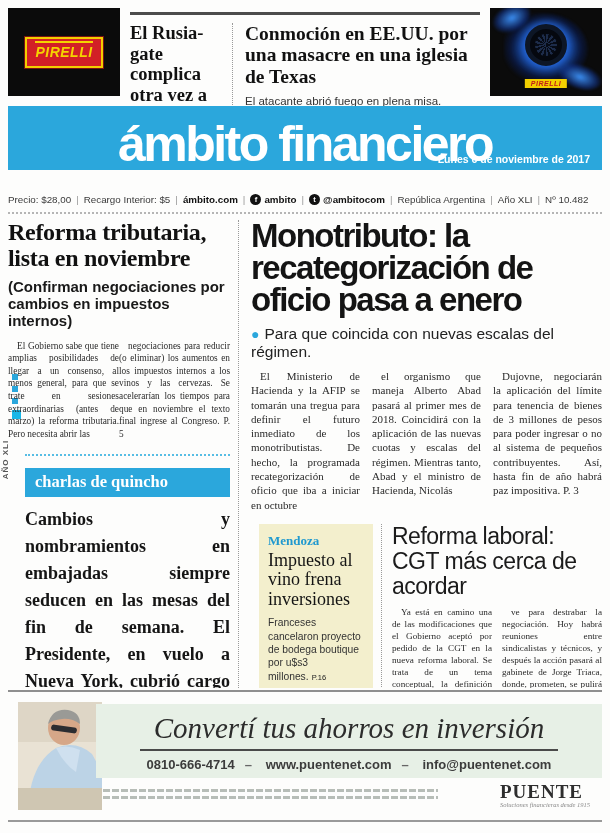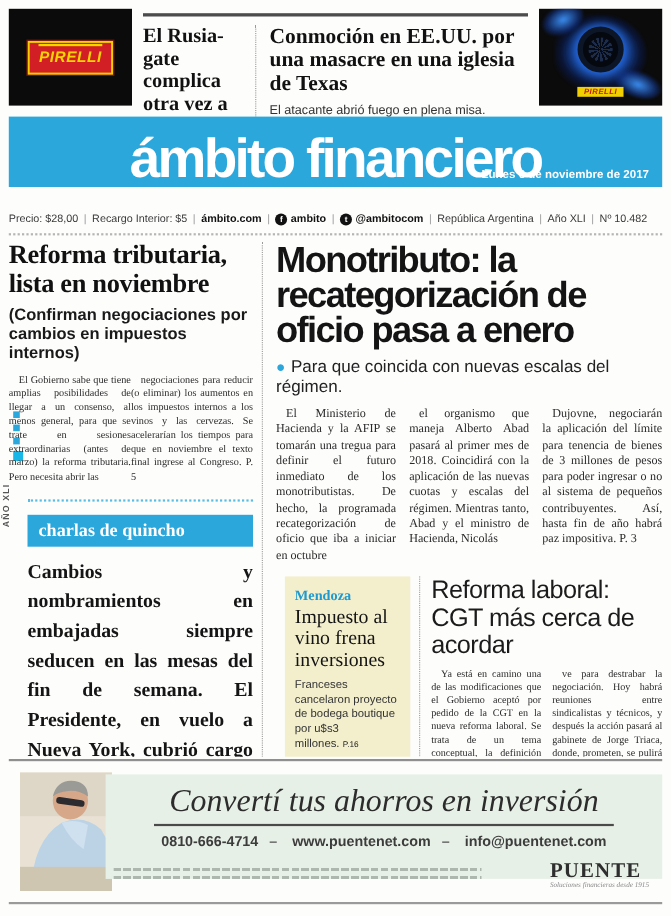--- a/index.html
+++ b/index.html
@@ -83,21 +83,21 @@
   .teaser { background:#1b9cd6; color:#fff; font-weight:bold; font-size:16px; line-height:1.15; padding:8px 11px 9px; margin-top:10px; }
   
   .edge-squares { position:absolute; left:12px; top:374px; }
   .edge-squares i { display:block; width:6px; height:6px; background:#2ba7dc; margin-bottom:6px; }
   .edge-squares i.big { width:9px; height:9px; background:#18b7e8; }
   .edge-label { position:absolute; left:-14px; top:455px; transform:rotate(-90deg); font-family:"Liberation Sans",sans-serif; font-weight:bold; font-size:8px; letter-spacing:1px; color:#555; }
   
   .content-bottom-rule { position:absolute; left:8px; top:690px; width:594px; border-top:2px solid #8f8f8f; }
   .ad-banner { position:absolute; left:8px; top:700px; width:594px; height:114px; }
   .ad-photo { position:absolute; left:10px; top:2px; width:84px; height:108px; overflow:hidden; }
-  .ad-mint { position:absolute; left:88px; top:4px; right:0; height:95px; background:#e7f0e6; text-align:center; }
+  .ad-mint { position:absolute; left:88px; top:4px; right:0; height:74px; background:#e7f0e6; text-align:center; }
   .ad-headline { display:inline-block; margin-top:8px; font-style:italic; font-size:29px; color:#2c2c2c; border-bottom:2px solid #4a4a4a; padding:0 14px 4px; }
   .ad-contact { margin-top:6px; font-family:"Liberation Sans",sans-serif; font-weight:bold; font-size:13px; color:#3c3c3c; }
   .ad-contact span.item { margin:0 10px; }
   .ad-contact span.dash { color:#666; }
   .fine-print { position:absolute; left:95px; top:88px; width:335px; height:14px; opacity:.55;
     background:repeating-linear-gradient(to bottom, transparent 0 1px, #7f8a80 1px 4px, transparent 4px 8px, #7f8a80 8px 11px, transparent 11px 14px);
     -webkit-mask-image:repeating-linear-gradient(90deg,#000 0 7px, transparent 7px 9px); mask-image:repeating-linear-gradient(90deg,#000 0 7px, transparent 7px 9px); }
   .puente { position:absolute; right:12px; top:82px; text-align:left; }
   .puente .brand { font-size:19px; font-weight:bold; letter-spacing:1px; color:#2e2e2e; line-height:1; }
   .puente .tagline { font-style:italic; font-size:6.5px; color:#888; }

